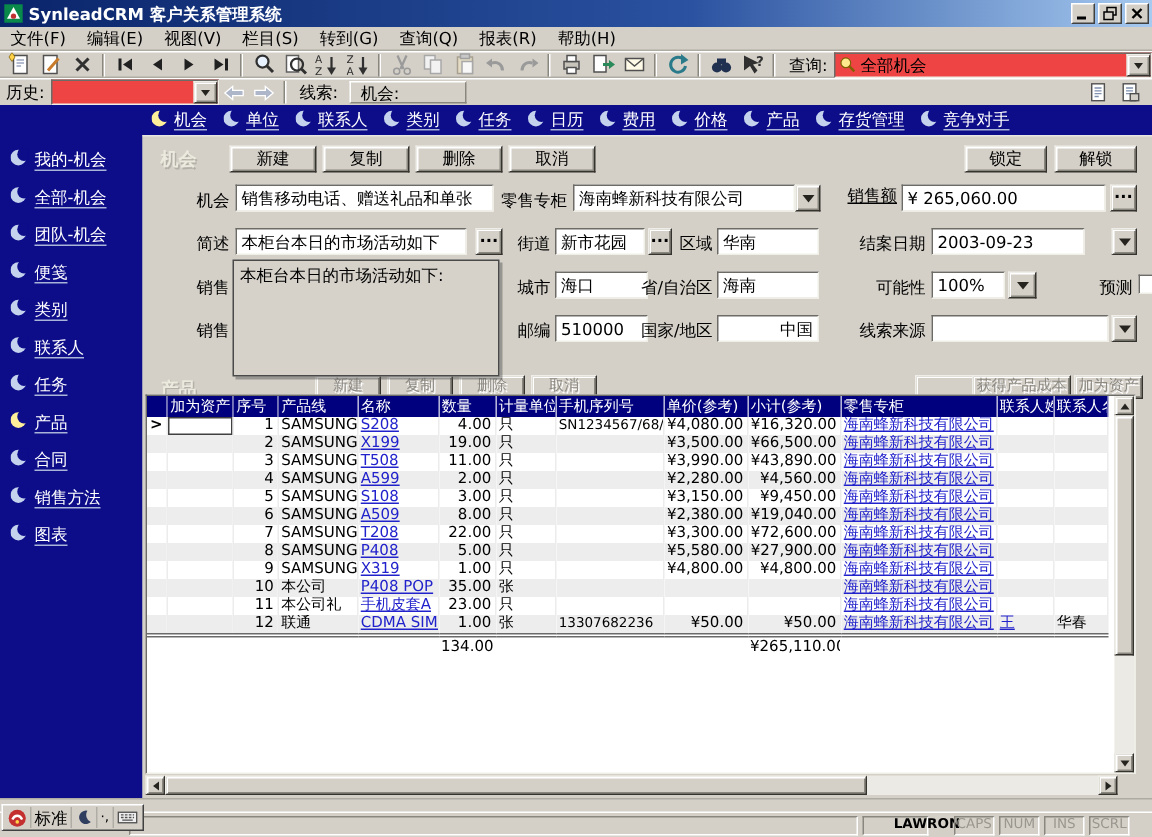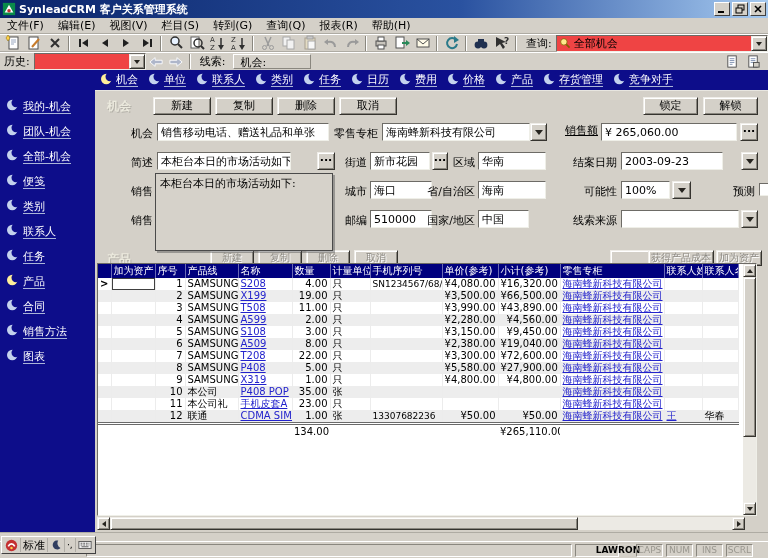--- a/index.html
+++ b/index.html
@@ -433,28 +433,28 @@
             <circle cx="7" cy="8" r="7" fill="#c4d2ee"></circle>
             <circle cx="12" cy="5" r="6" fill="#0d0d8a"></circle>
           </svg></span>
         <span class="side-label">我的-机会</span>
       </div>
       <div class="side-item">
         <span class="crescent"><svg width="12" height="12" viewBox="0 0 16 16">
             <circle cx="7" cy="8" r="7" fill="#c4d2ee"></circle>
             <circle cx="12" cy="5" r="6" fill="#0d0d8a"></circle>
           </svg></span>
+        <span class="side-label">全部-机会</span>
+      </div>
+      <div class="side-item">
+        <span class="crescent"><svg width="12" height="12" viewBox="0 0 16 16">
+            <circle cx="7" cy="8" r="7" fill="#c4d2ee"></circle>
+            <circle cx="12" cy="5" r="6" fill="#0d0d8a"></circle>
+          </svg></span>
         <span class="side-label">团队-机会</span>
-      </div>
-      <div class="side-item">
-        <span class="crescent"><svg width="12" height="12" viewBox="0 0 16 16">
-            <circle cx="7" cy="8" r="7" fill="#c4d2ee"></circle>
-            <circle cx="12" cy="5" r="6" fill="#0d0d8a"></circle>
-          </svg></span>
-        <span class="side-label">全部-机会</span>
       </div>
       <div class="side-item">
         <span class="crescent"><svg width="12" height="12" viewBox="0 0 16 16">
             <circle cx="7" cy="8" r="7" fill="#c4d2ee"></circle>
             <circle cx="12" cy="5" r="6" fill="#0d0d8a"></circle>
           </svg></span>
         <span class="side-label">便笺</span>
       </div>
       <div class="side-item">
         <span class="crescent"><svg width="12" height="12" viewBox="0 0 16 16">
@@ -520,21 +520,21 @@
     <span class="flabel" style="left:4px;top:35px;width:54px;">机会</span>
     <div class="tinput" style="left:62px;top:32px;width:172px;">销售移动电话、赠送礼品和单张</div>
     <span class="flabel" style="left:230px;top:35px;width:53px;">零售专柜</span>
     <div class="tinput" style="left:287px;top:32px;width:148px;">海南蜂新科技有限公司</div>
     <div class="ddbtn" style="left:435px;top:32px;"></div>
     <span class="flabel" style="left:452px;top:32px;width:51px;text-decoration:underline;">销售额</span>
     <div class="tinput" style="left:506px;top:32px;width:136px;">¥ 265,060.00</div>
     <div class="dotbtn" style="left:645px;top:32px;">...</div>
 
     <span class="flabel" style="left:4px;top:64px;width:54px;">简述</span>
-    <div class="tinput" style="left:62px;top:61px;width:134px;">本柜台本日的市场活动如下</div>
+    <div class="tinput" style="left:62px;top:61px;width:154px;">本柜台本日的市场活动如下</div>
     <div class="dotbtn" style="left:222px;top:61px;">...</div>
     <span class="flabel" style="left:246px;top:64px;width:26px;">街道</span>
     <div class="tinput" style="left:275px;top:61px;width:60px;">新市花园</div>
     <div class="dotbtn" style="left:337px;top:61px;width:16px;">...</div>
     <span class="flabel" style="left:356px;top:64px;width:24px;">区域</span>
     <div class="tinput" style="left:383px;top:61px;width:68px;">华南</div>
     <span class="flabel" style="left:470px;top:64px;width:52px;">结案日期</span>
     <div class="tinput" style="left:526px;top:61px;width:102px;">2003-09-23</div>
     <div class="ddbtn" style="left:646px;top:61px;"></div>
 
@@ -546,21 +546,21 @@
     <span class="flabel" style="left:470px;top:93px;width:52px;">可能性</span>
     <div class="tinput" style="left:526px;top:90px;width:49px;">100%</div>
     <div class="ddbtn" style="left:577px;top:90px;width:19px;"></div>
     <span class="flabel" style="left:630px;top:93px;width:30px;">预测</span>
     <div class="checkbox" style="left:664px;top:92px;"></div>
 
     <span class="flabel" style="left:4px;top:122px;width:54px;">销售</span>
     <span class="flabel" style="left:246px;top:122px;width:26px;">邮编</span>
     <div class="tinput" style="left:275px;top:119px;width:62px;">510000</div>
     <span class="flabel" style="left:300px;top:122px;width:80px;">国家/地区</span>
-    <div class="tinput" style="left:383px;top:119px;width:51px;">中国</div>
+    <div class="tinput" style="left:383px;top:119px;width:68px;text-align:right;">中国</div>
     <span class="flabel" style="left:458px;top:122px;width:64px;">线索来源</span>
     <div class="tinput" style="left:526px;top:119px;width:118px;"></div>
     <div class="ddbtn" style="left:646px;top:119px;"></div>
 
     <div class="popup">本柜台本日的市场活动如下:</div>
 
     <span class="sec-title" style="left:12px;top:160px;">产品</span>
     <div class="btn small dis" style="left:115px;top:159px;width:44px;">新建</div>
     <div class="btn small dis" style="left:163px;top:159px;width:44px;">复制</div>
     <div class="btn small dis" style="left:211px;top:159px;width:44px;">删除</div>

